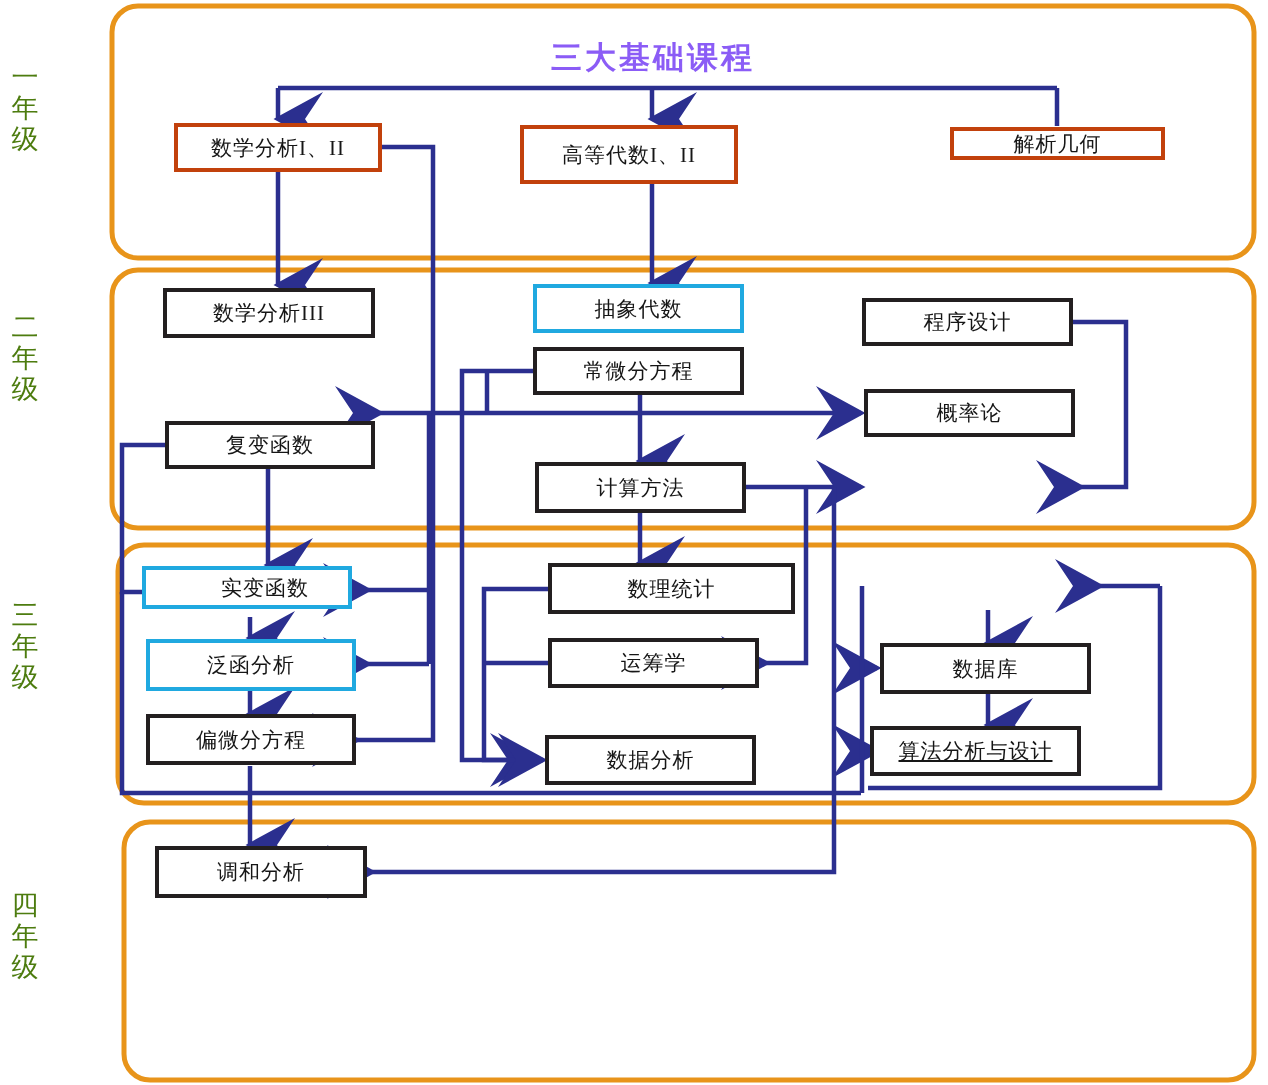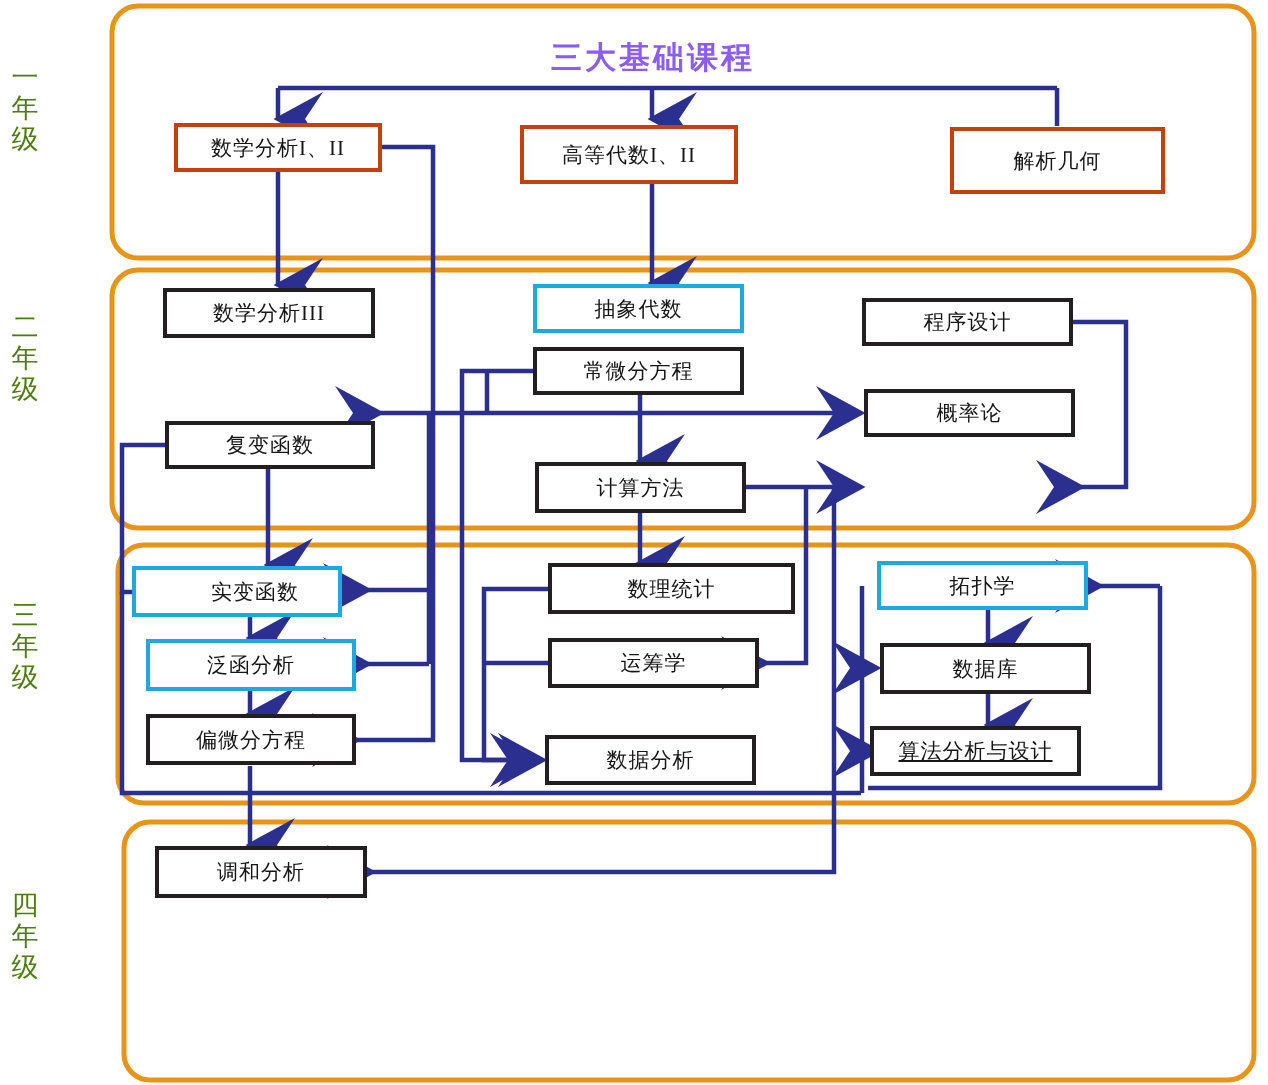--- a/index.html
+++ b/index.html
@@ -135,33 +135,32 @@
 
   <div class="yearlbl" style="left:2px;top:62px;">一年级</div>
   <div class="yearlbl" style="left:2px;top:312px;">二年级</div>
   <div class="yearlbl" style="left:2px;top:600px;">三年级</div>
   <div class="yearlbl" style="left:2px;top:890px;">四年级</div>
 
   <div class="title" style="left:551px;top:37px;">三大基础课程</div>
 
   <div class="node n-green" style="left:174px;top:123px;width:208px;height:49px;">数学分析I、II</div>
   <div class="node n-green" style="left:520px;top:125px;width:218px;height:59px;">高等代数I、II</div>
-  <div class="node n-green" style="left:950px;top:127px;width:215px;height:67px;">解析几何</div>
+  <div class="node n-green" style="left:950px;top:127px;width:215px;height:33px;">解析几何</div>
 
   <div class="node n-dark" style="left:163px;top:288px;width:212px;height:50px;">数学分析III</div>
   <div class="node n-cyan" style="left:533px;top:284px;width:211px;height:49px;">抽象代数</div>
   <div class="node n-dark" style="left:533px;top:347px;width:211px;height:48px;">常微分方程</div>
   <div class="node n-dark" style="left:862px;top:298px;width:211px;height:48px;">程序设计</div>
   <div class="node n-dark" style="left:165px;top:421px;width:210px;height:48px;">复变函数</div>
   <div class="node n-dark" style="left:864px;top:389px;width:211px;height:48px;">概率论</div>
   <div class="node n-dark" style="left:535px;top:462px;width:211px;height:51px;">计算方法</div>
 
-  <div class="node n-cyan" style="left:132px;top:566px;width:210px;height:51px;padding-left:36px;">实变函数</div>
+  <div class="node n-cyan" style="left:142px;top:566px;width:210px;height:43px;padding-left:36px;">实变函数</div>
   <div class="node n-dark" style="left:548px;top:563px;width:247px;height:51px;">数理统计</div>
-  <div class="node n-cyan" style="left:877px;top:561px;width:211px;height:49px;">拓扑学</div>
   <div class="node n-cyan" style="left:146px;top:639px;width:210px;height:52px;">泛函分析</div>
   <div class="node n-dark" style="left:880px;top:643px;width:211px;height:51px;">数据库</div>
   <div class="node n-dark" style="left:548px;top:638px;width:211px;height:50px;">运筹学</div>
   <div class="node n-dark" style="left:146px;top:714px;width:210px;height:51px;">偏微分方程</div>
   <div class="node n-dark" style="left:545px;top:735px;width:211px;height:50px;">数据分析</div>
   <div class="node n-dark" style="left:870px;top:726px;width:211px;height:50px;text-decoration:underline;">算法分析与设计</div>
 
   <div class="node n-dark" style="left:155px;top:846px;width:212px;height:52px;">调和分析</div>
 
 </div>

